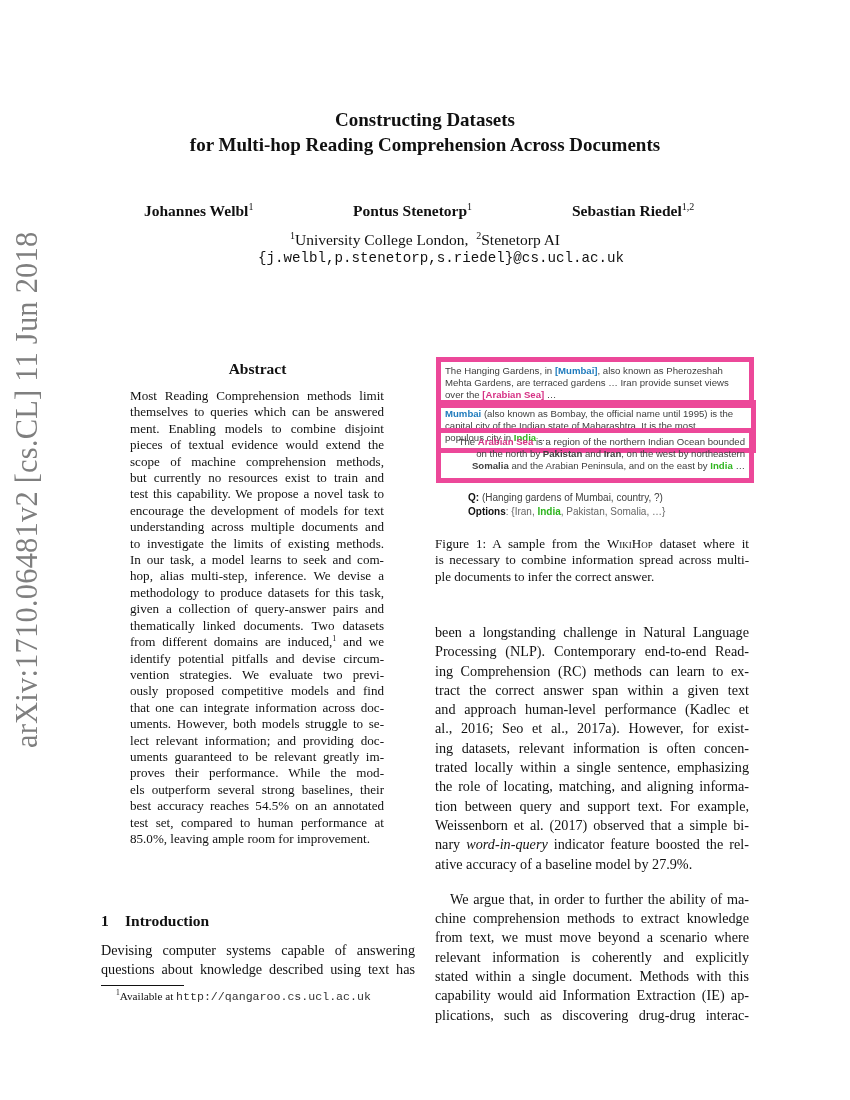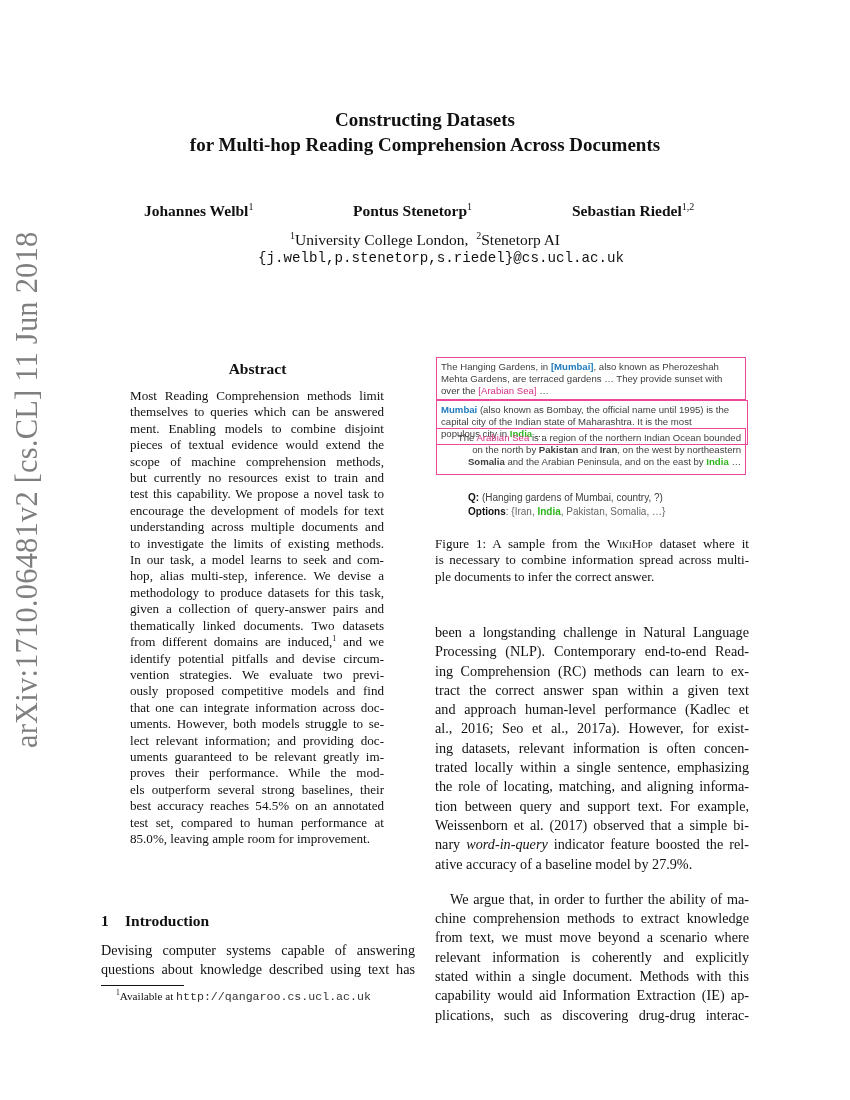--- a/index.html
+++ b/index.html
@@ -34,27 +34,27 @@
   #intro-heading .num { display: inline-block; width: 24px; }
   #intro-body { position: absolute; left: 101px; width: 314px; top: 941px;
     font-family: "Liberation Serif", serif; font-size: 14.2px; line-height: 19.3px; }
 
   #footnote-rule { position: absolute; left: 101px; top: 985px; width: 83px; height: 1px; background: #111; }
   #footnote { position: absolute; left: 116px; top: 988px; font-family: "Liberation Serif", serif; font-size: 11.2px; white-space: nowrap; }
   #footnote sup { font-size: 7.5px; }
   #footnote .mono { font-size: 11.6px; color: #333; }
 
   
-  .doc-box { position: absolute; left: 436px; width: 300px; border: 1px solid #ec4899; padding: 3px 4px 2px 4px;
+  .doc-box { position: absolute; left: 436px; width: 300px; border: 5px solid #ec4899; padding: 3px 4px 2px 4px;
     font-family: "Liberation Sans", sans-serif; font-size: 9.6px; line-height: 12.1px; color: #404040; white-space: nowrap; }
   #doc-box-1 { top: 357px; height: 36px; }
   #doc-box-2 { top: 400px; height: 38px; width: 302px; }
   #doc-box-3 { top: 428px; height: 40px; text-align: right; }
   .ent-blue { color: #1f7bbd; font-weight: bold; }
-  .ent-pink { color: #d63185; font-weight: normal; }
+  .ent-pink { color: #d63185; font-weight: bold; }
   .ent-green { color: #2fb51f; font-weight: bold; }
   .ent-dark { color: #404040; font-weight: bold; }
   #query-block { position: absolute; left: 468px; top: 491px; font-family: "Liberation Sans", sans-serif; font-size: 10px; line-height: 13.5px; color: #404040; white-space: nowrap; }
   #query-block .lbl { color: #111; font-weight: bold; }
   #query-block .opt { color: #666; }
 
   #figure-caption { position: absolute; left: 435px; width: 314px; top: 536px;
     font-family: "Liberation Serif", serif; font-size: 13.1px; line-height: 16.4px; }
   .smallcaps { font-variant: small-caps; }
 
@@ -118,21 +118,21 @@
 <div id="intro-body">
   <span class="line">Devising computer systems capable of answering</span>
   <span class="line">questions about knowledge described using text has</span>
 </div>
 
 <div id="footnote-rule"></div>
 <div id="footnote"><sup>1</sup><span>Available at </span><span class="mono">http://qangaroo.cs.ucl.ac.uk</span></div>
 
 <div class="doc-box" id="doc-box-1">
   <div><span>The Hanging Gardens, in </span><span class="ent-blue">[Mumbai]</span><span>, also known as Pherozeshah</span></div>
-  <div>Mehta Gardens, are terraced gardens … They provide sunset with</div>
+  <div>Mehta Gardens, are terraced gardens … Iran provide sunset views</div>
   <div><span>over the </span><span class="ent-pink">[Arabian Sea]</span><span> …</span></div>
 </div>
 
 <div class="doc-box" id="doc-box-2">
   <div><span class="ent-blue">Mumbai</span><span> (also known as Bombay, the official name until 1995) is the</span></div>
   <div>capital city of the Indian state of Maharashtra. It is the most</div>
   <div><span>populous city in </span><span class="ent-green">India</span><span> …</span></div>
 </div>
 
 <div class="doc-box" id="doc-box-3">

